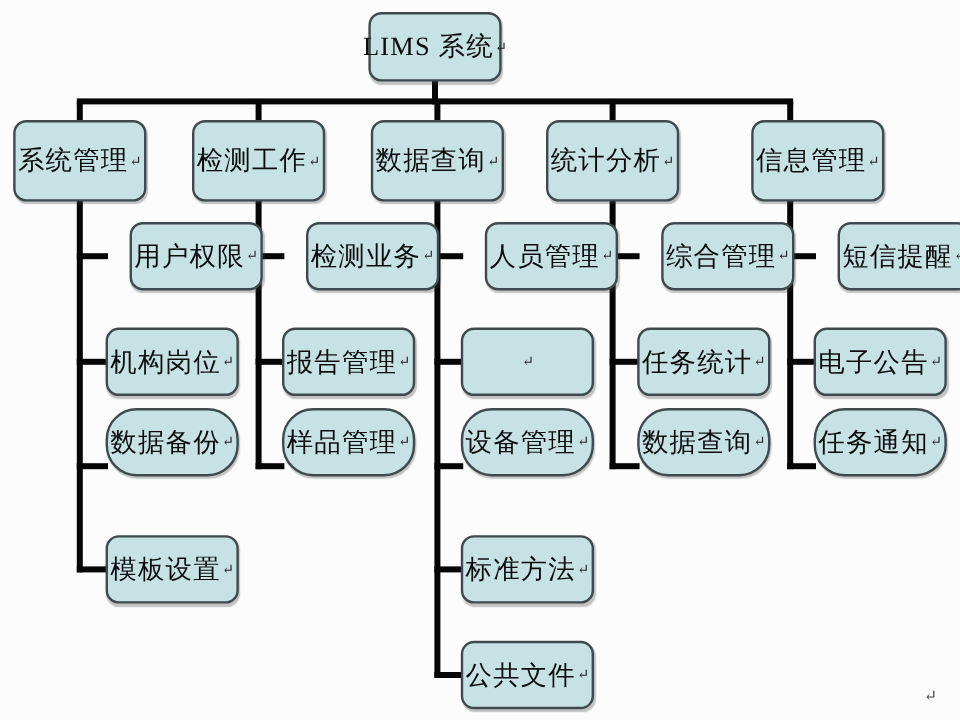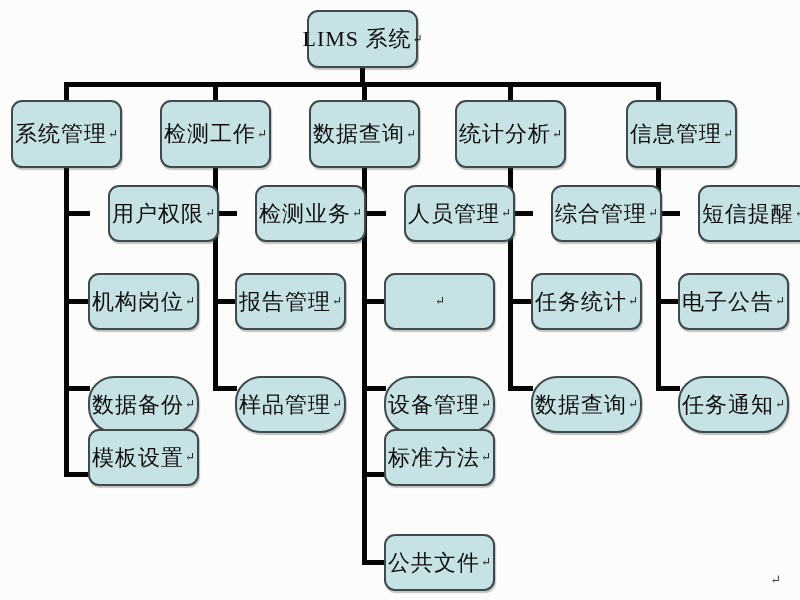--- a/index.html
+++ b/index.html
@@ -18,21 +18,21 @@
   .line{position:absolute;background:#060606;}
   .pmark{position:absolute;left:770px;top:572px;font-size:13px;color:#444;}
   
   .n-root{left:307px;top:10px;width:111px;height:58px;}
   
   .branch{top:100px;width:111px;height:68px;}
   .n-b0{left:11px;}  .n-b1{left:160px;} .n-b2{left:309px;} .n-b3{left:455px;} .n-b4{left:626px;}
   
   .leaf{width:111px;height:57px;}
   .c0{left:88px;} .c1{left:235px;} .c2{left:384px;} .c3{left:531px;} .c4{left:678px;}
-  .r0{top:185px;margin-left:20px;} .r1{top:273px;} .r2{top:376px;border-radius:26px;} .r3{top:429px;} .r4{top:534px;}
+  .r0{top:185px;margin-left:20px;} .r1{top:273px;} .r2{top:340px;border-radius:26px;} .r3{top:446px;} .r4{top:534px;}
   
   .root-drop{left:360px;top:66px;width:5px;height:21px;}
   .main-h{left:64px;top:82px;width:597px;height:5px;}
   .drop{top:85px;width:5px;height:15px;}
   .d0{left:64px;} .d1{left:213px;} .d2{left:362px;} .d3{left:508px;} .d4{left:656px;}
   .trunk{top:150px;width:5px;}
   .t0{left:64px;height:327px;} .t1{left:213px;height:241px;} .t2{left:362px;height:415px;}
   .t3{left:508px;height:241px;} .t4{left:656px;height:241px;}
   .stub{height:5px;}
   .s0{left:64px;width:26px;} .s1{left:213px;width:24px;} .s2{left:362px;width:24px;}

